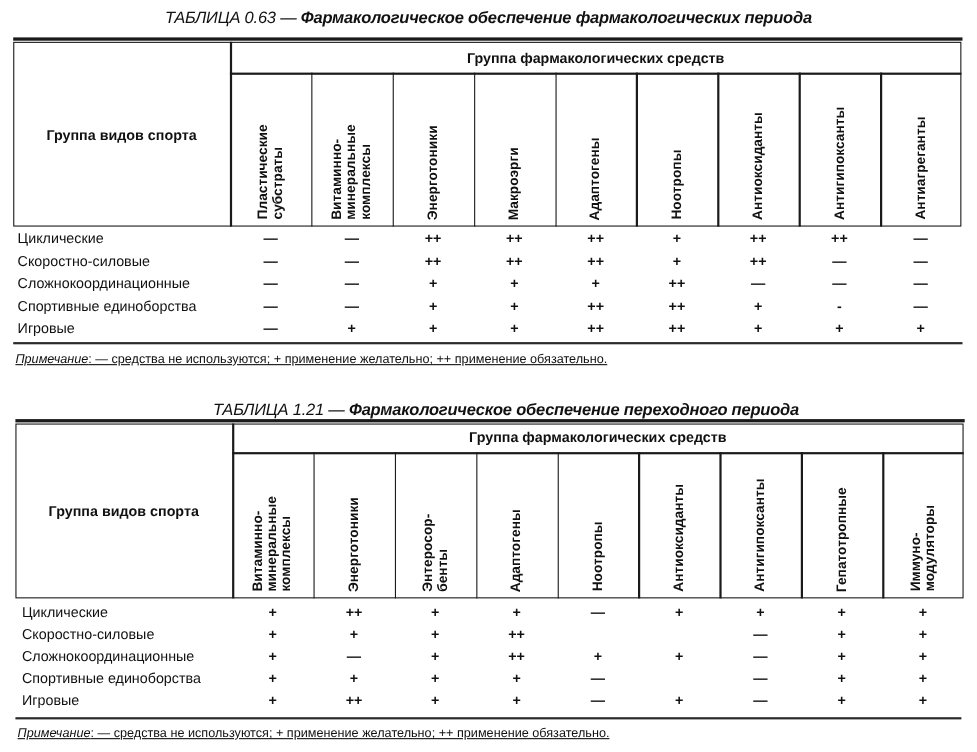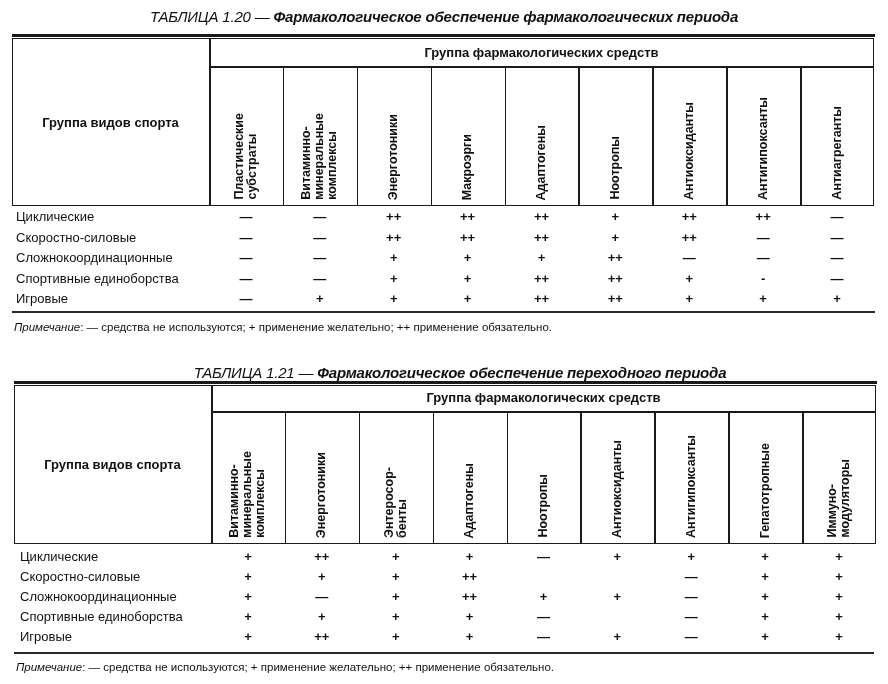--- a/index.html
+++ b/index.html
@@ -38,30 +38,30 @@
     text-align: left;
   }
   .row-label {
     position: absolute; font-size: 13px; white-space: nowrap;
   }
   .cell {
     position: absolute; font-size: 13px; text-align: center; font-weight: bold;
   }
   .rule-bottom { position: absolute; height: 2px; background: #2a2a2a; }
   .note {
-    position: absolute; font-size: 11.5px; white-space: nowrap;
+    position: absolute; font-size: 11.5px; white-space: nowrap; text-decoration: underline;
   }
   .note i { font-style: italic; }
 </style>
 </head>
 <body>
 
 <div>
   <div class="title" style="top:8px;">
-    <span class="num">ТАБЛИЦА 1.20 —</span>
+    <span class="num">ТАБЛИЦА 0.63 —</span>
     <span class="name">Фармакологическое обеспечение фармакологических периода</span>
   </div>
   <div class="rule-thick" style="left:12px; width:863px; top:34px;"></div>
   <div class="tbl-frame" style="left:12px; top:38px; width:862px; height:168px;"></div>
   <div class="vline" style="left:209px; top:38px; height:168px;"></div>
   <div class="hline" style="left:209px; top:66px; width:665px;"></div>
 
   <div class="sport-head" style="left:12px; top:38px; width:197px; height:168px;">Группа видов спорта</div>
   <div class="group-label" style="left:209px; top:45px; width:665px;">Группа фармакологических средств</div>
 

